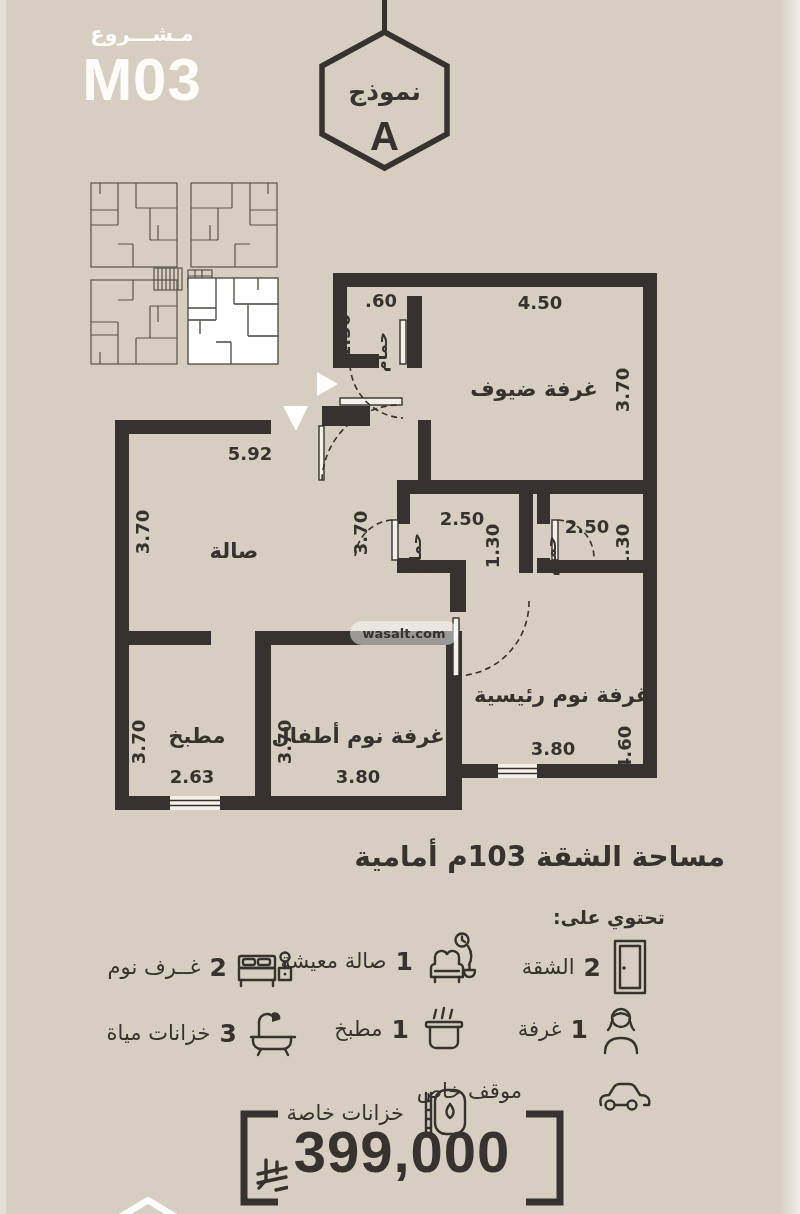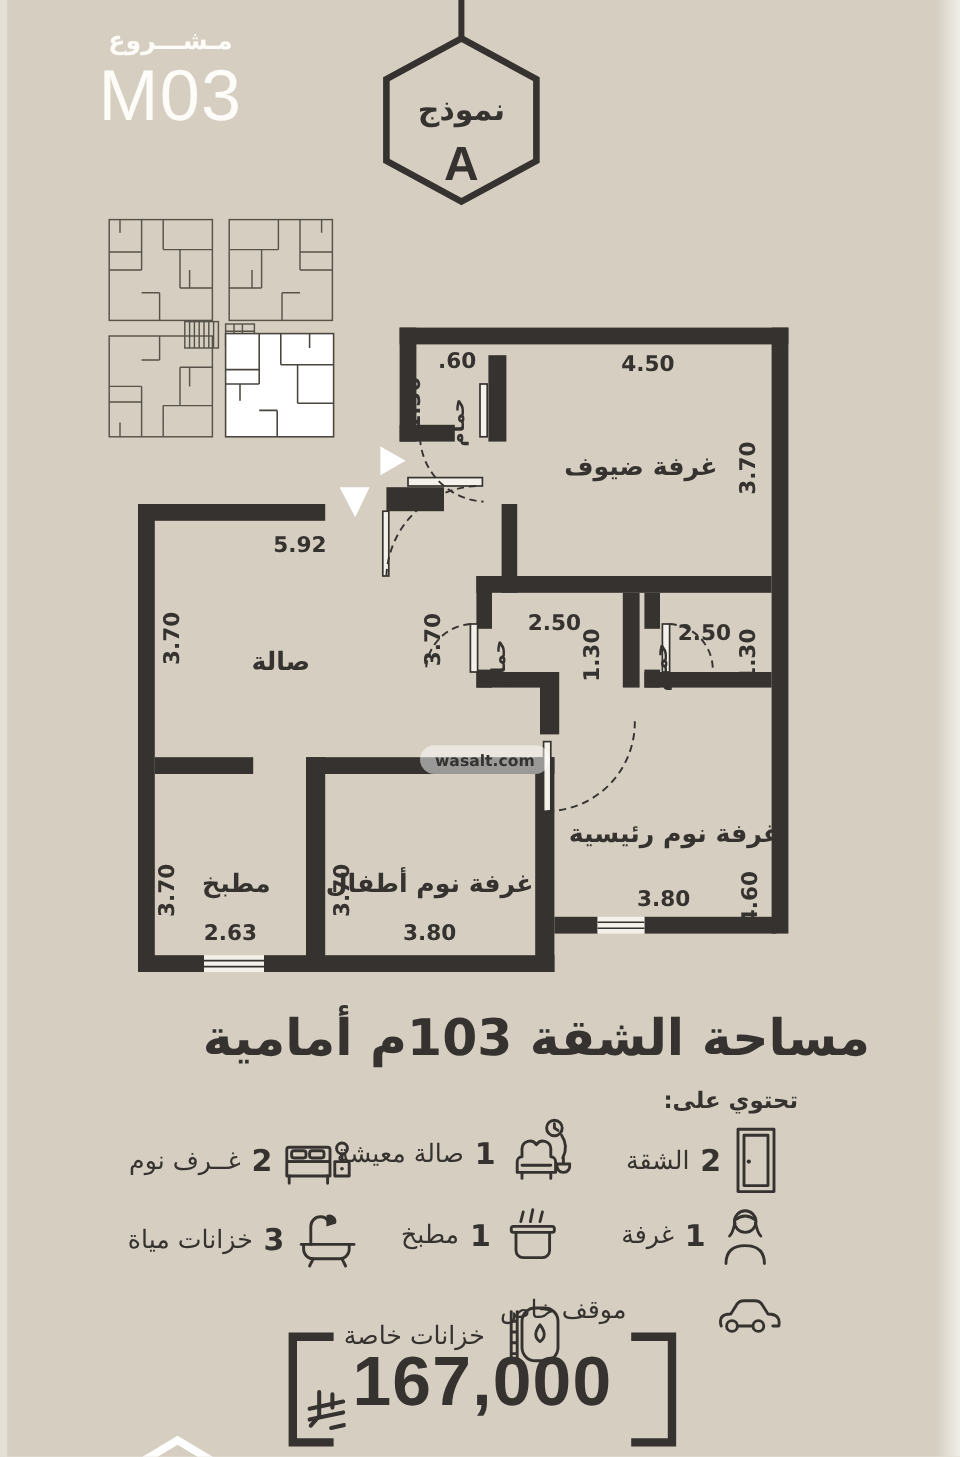--- a/index.html
+++ b/index.html
@@ -8,37 +8,37 @@
     background:#d6cfc1;color:#35322f;
     font-family:"DejaVu Sans",sans-serif;
   }
   .edge-strip{position:absolute;top:0;height:100%;pointer-events:none;}
   .edge-strip.right{right:0;width:20px;background:linear-gradient(to left,rgba(255,255,255,.65),rgba(255,255,255,0));}
   .edge-strip.left{left:0;width:6px;background:rgba(255,255,255,.35);}
 
   
   .proj{position:absolute;left:72px;top:22px;width:140px;text-align:center;color:#fdfcf8;}
   .proj-label{font-size:21px;font-weight:bold;letter-spacing:1px;}
-  .proj-code{font-size:60px;font-weight:normal;line-height:1;margin-top:4px;
+  .proj-code{font-size:60px;font-weight:bold;line-height:1;margin-top:4px;
              font-family:"Liberation Sans","DejaVu Sans",sans-serif;letter-spacing:1px;}
 
   
   .badge{position:absolute;left:317px;top:0;}
 
   
   .miniplan{position:absolute;left:88px;top:180px;}
 
   
   .plan{position:absolute;left:100px;top:268px;}
   .plan text{fill:#35322f;font-family:"DejaVu Sans",sans-serif;font-weight:bold;}
   .dim{font-size:18px;}
   .room{font-size:21px;}
   .room-s{font-size:16px;}
 
-  .area-line{position:absolute;right:75px;top:840px;font-size:42px;font-weight:bold;direction:rtl;white-space:nowrap;}
+  .area-line{position:absolute;right:75px;top:840px;font-size:28px;font-weight:bold;direction:rtl;white-space:nowrap;}
   .contains-line{position:absolute;right:135px;top:906px;font-size:19px;font-weight:bold;direction:rtl;white-space:nowrap;}
 
   .amen{position:absolute;display:flex;direction:rtl;align-items:center;gap:9px;white-space:nowrap;height:58px;}
   .amen .num{font-size:25px;font-weight:bold;}
   .amen .lbl{font-size:21px;font-weight:normal;}
   .amen svg{flex:0 0 auto;}
   .ic{stroke:#35322f;fill:none;stroke-width:2.4;stroke-linecap:round;stroke-linejoin:round;}
 
   .price{position:absolute;left:240px;top:1110px;width:324px;height:96px;}
   .price .brackets{position:absolute;inset:0;}
@@ -306,20 +306,20 @@
     </svg>
     <svg class="sar" width="32" height="38" viewBox="0 0 32 38">
       <g stroke="#35322f" stroke-width="3.4" fill="none" stroke-linecap="round">
         <path d="M10 2 V22 L3 30"></path>
         <path d="M21 4 V15"></path>
         <path d="M2 16 L30 10"></path>
         <path d="M2 25 L30 19"></path>
         <path d="M20 32 L31 29.5"></path>
       </g>
     </svg>
-    <div class="amount">167,000</div>
+    <div class="amount">399,000</div>
   </div>
 
   <div class="diamond"></div>
 
   <div class="edge-strip left"></div>
   <div class="edge-strip right"></div>
 </div>
 
 </body></html>

